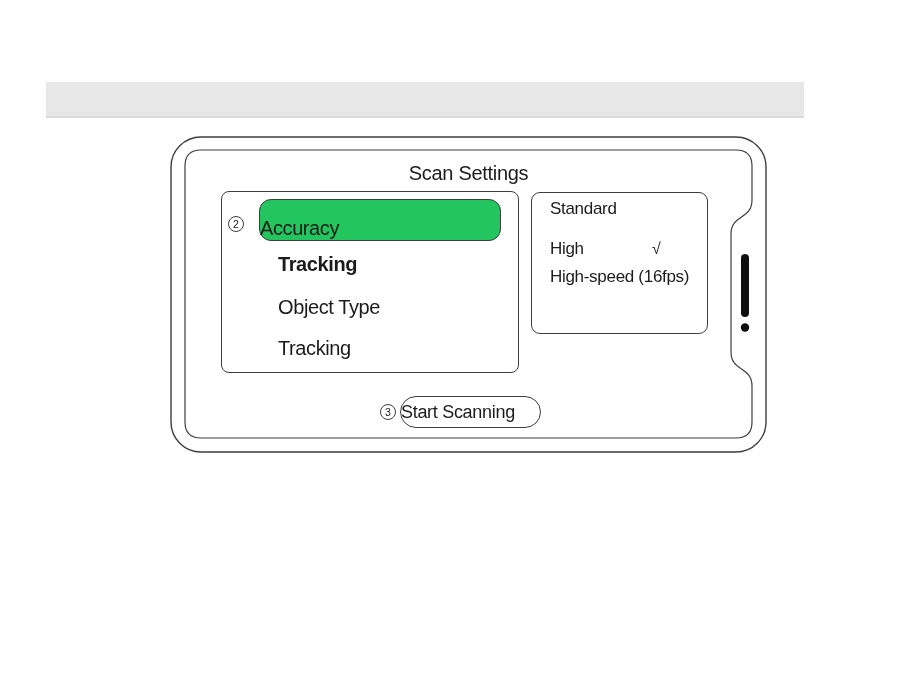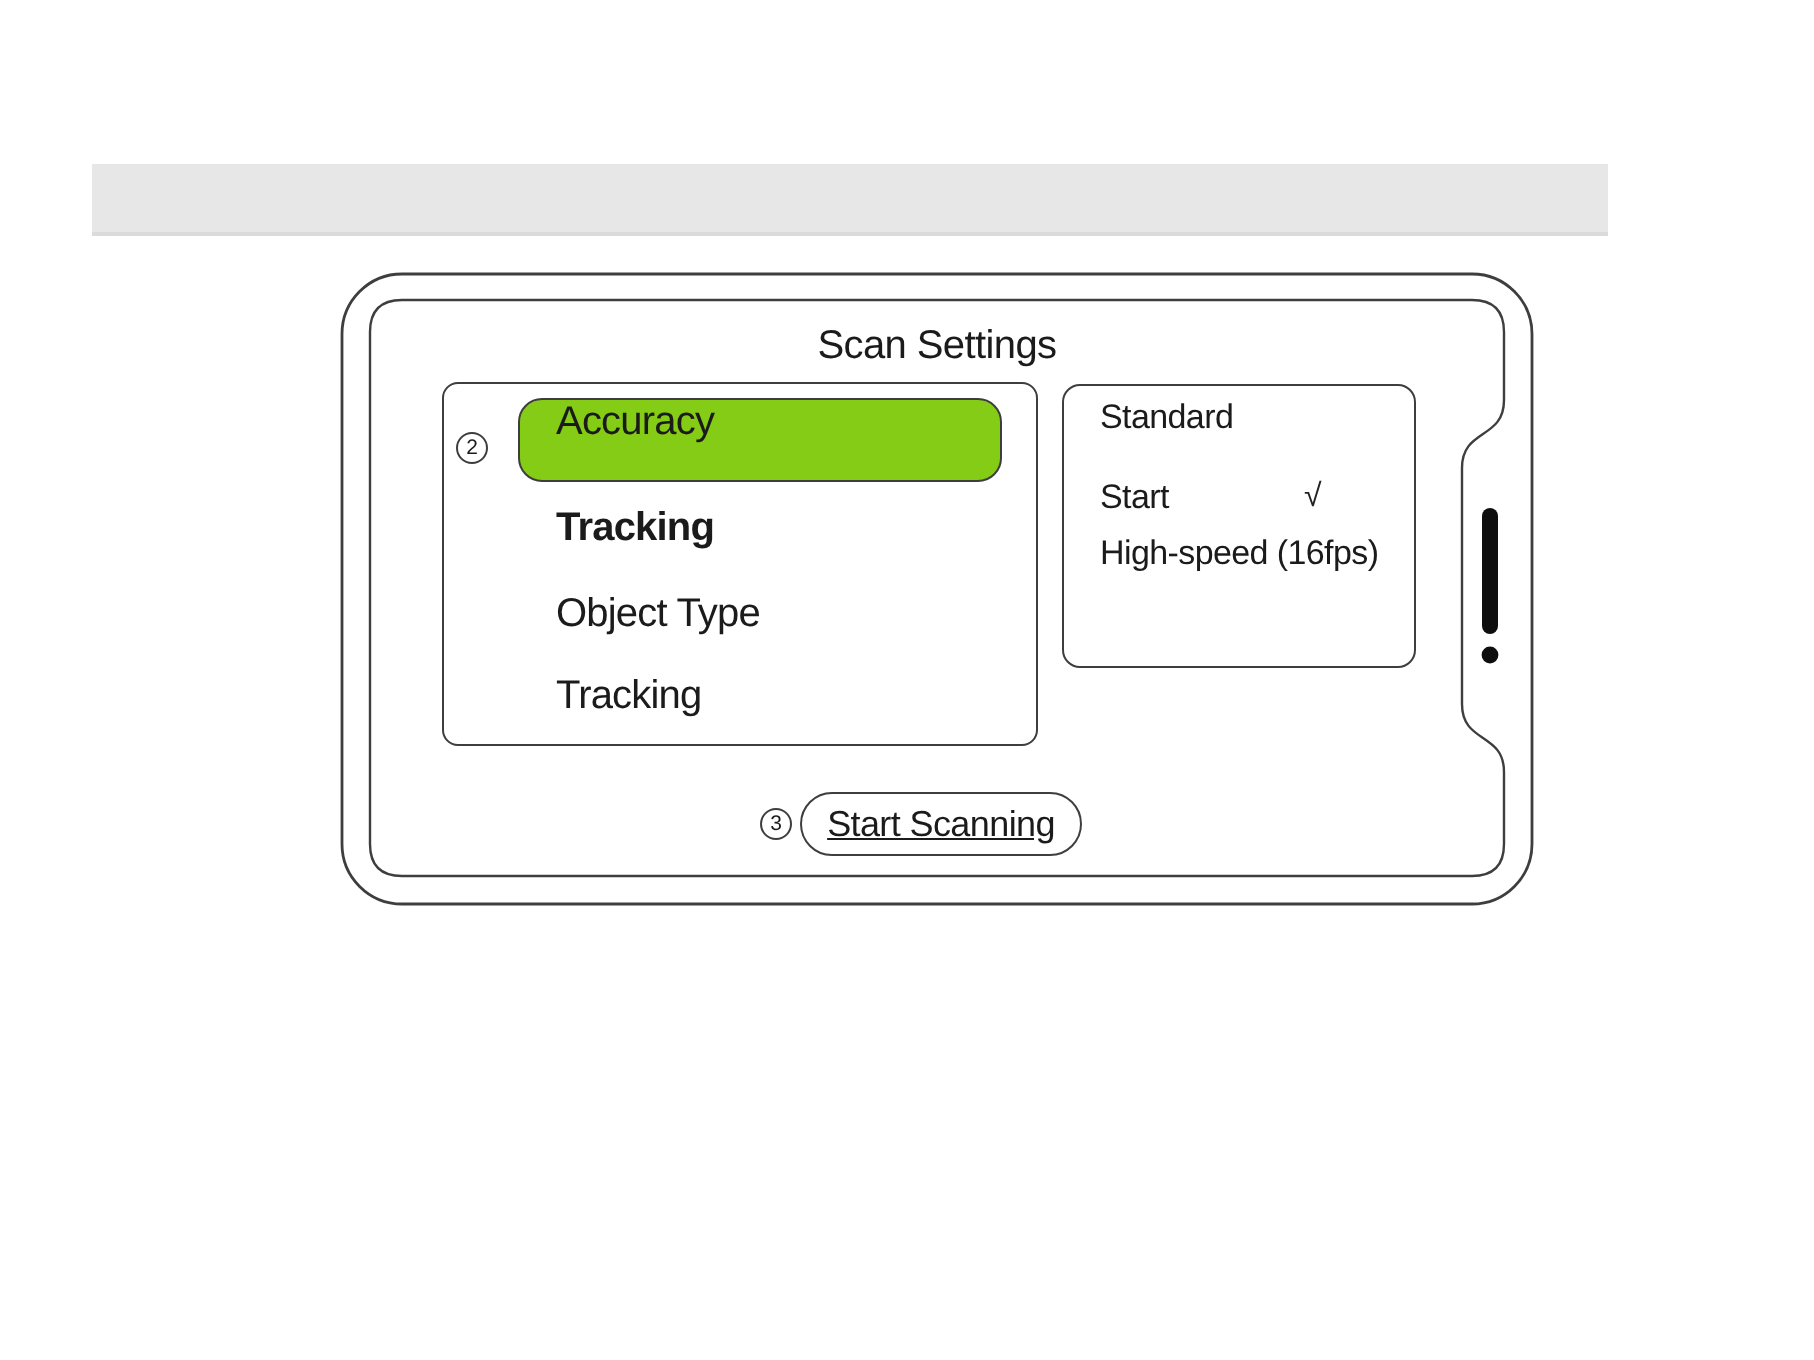--- a/index.html
+++ b/index.html
@@ -21,22 +21,22 @@
   }
   .panel {
     position: absolute; background: #ffffff;
     border: 1.3px solid #3e3e3e;
   }
   .left-panel  { left: 221px; top: 191px; width: 296px; height: 180px; border-radius: 8px; }
   .right-panel { left: 531px; top: 192px; width: 175px; height: 140px; border-radius: 9px; }
 
   .accuracy-box {
     position: absolute; left: 259px; top: 199px; width: 242px; height: 42px;
-    border: 1.3px solid #3e3e3e; border-radius: 12px; background: #84cc16;
-    display: flex; align-items: flex-start; padding-left: 18px; box-sizing: border-box;
+    border: 1.3px solid #3e3e3e; border-radius: 12px; background: #22c55e;
+    display: flex; align-items: flex-end; box-sizing: border-box;
     font-size: 20px; letter-spacing: -0.4px; cursor: pointer;
   }
   .menu-item {
     position: absolute; left: 278px; height: 28px; line-height: 28px;
     font-size: 20px; letter-spacing: -0.4px; cursor: pointer;
   }
   .mi-1 { top: 250px; font-weight: bold; } .mi-2 { top: 293px; } .mi-3 { top: 334px; }
 
   .option {
     position: absolute; left: 550px; height: 26px; line-height: 26px;
@@ -53,22 +53,22 @@
     border: 1.1px solid #3e3e3e; box-sizing: border-box; background: #ffffff;
     display: flex; align-items: center; justify-content: center;
     font-size: 10.5px; line-height: 1;
   }
   .badge-2 { left: 228px; top: 216px; }
   .badge-3 { left: 380px; top: 404px; }
 
   .start-btn {
     position: absolute; left: 400px; top: 396px; width: 141px; height: 32px;
     border: 1.3px solid #3e3e3e; border-radius: 16px; background: #ffffff;
-    display: flex; align-items: center; justify-content: center;
-    font-size: 18px; letter-spacing: -0.3px; box-sizing: border-box; cursor: pointer; text-decoration: underline;
+    display: flex; align-items: center; 
+    font-size: 18px; letter-spacing: -0.3px; box-sizing: border-box; cursor: pointer;
   }
 </style>
 </head>
 <body>
 
 <div class="page">
 
   <div class="top-bar"></div>
 
   <svg class="device-svg" width="907" height="680" viewBox="0 0 907 680">
@@ -88,21 +88,21 @@
   <div class="step-badge badge-2">2</div>
 
   <div class="accuracy-box">
     <span>Accuracy</span>
   </div>
   <div class="menu-item mi-1">Tracking</div>
   <div class="menu-item mi-2">Object Type</div>
   <div class="menu-item mi-3">Tracking</div>
 
   <div class="option op-0">Standard</div>
-  <div class="option op-1">Start</div>
+  <div class="option op-1">High</div>
   <div class="check-mark">√</div>
   <div class="option op-2">High-speed (16fps)</div>
 
   <div class="step-badge badge-3">3</div>
 
   <div class="start-btn">
     <span>Start Scanning</span>
   </div>
 
 </div>

